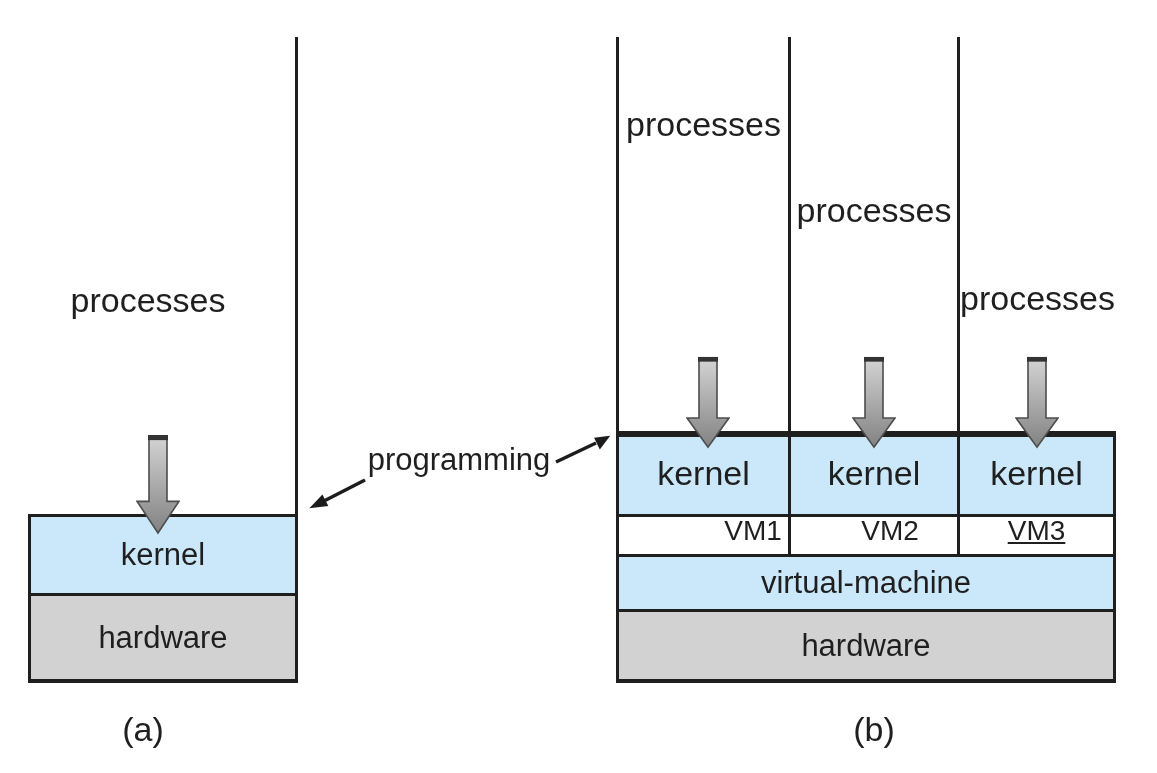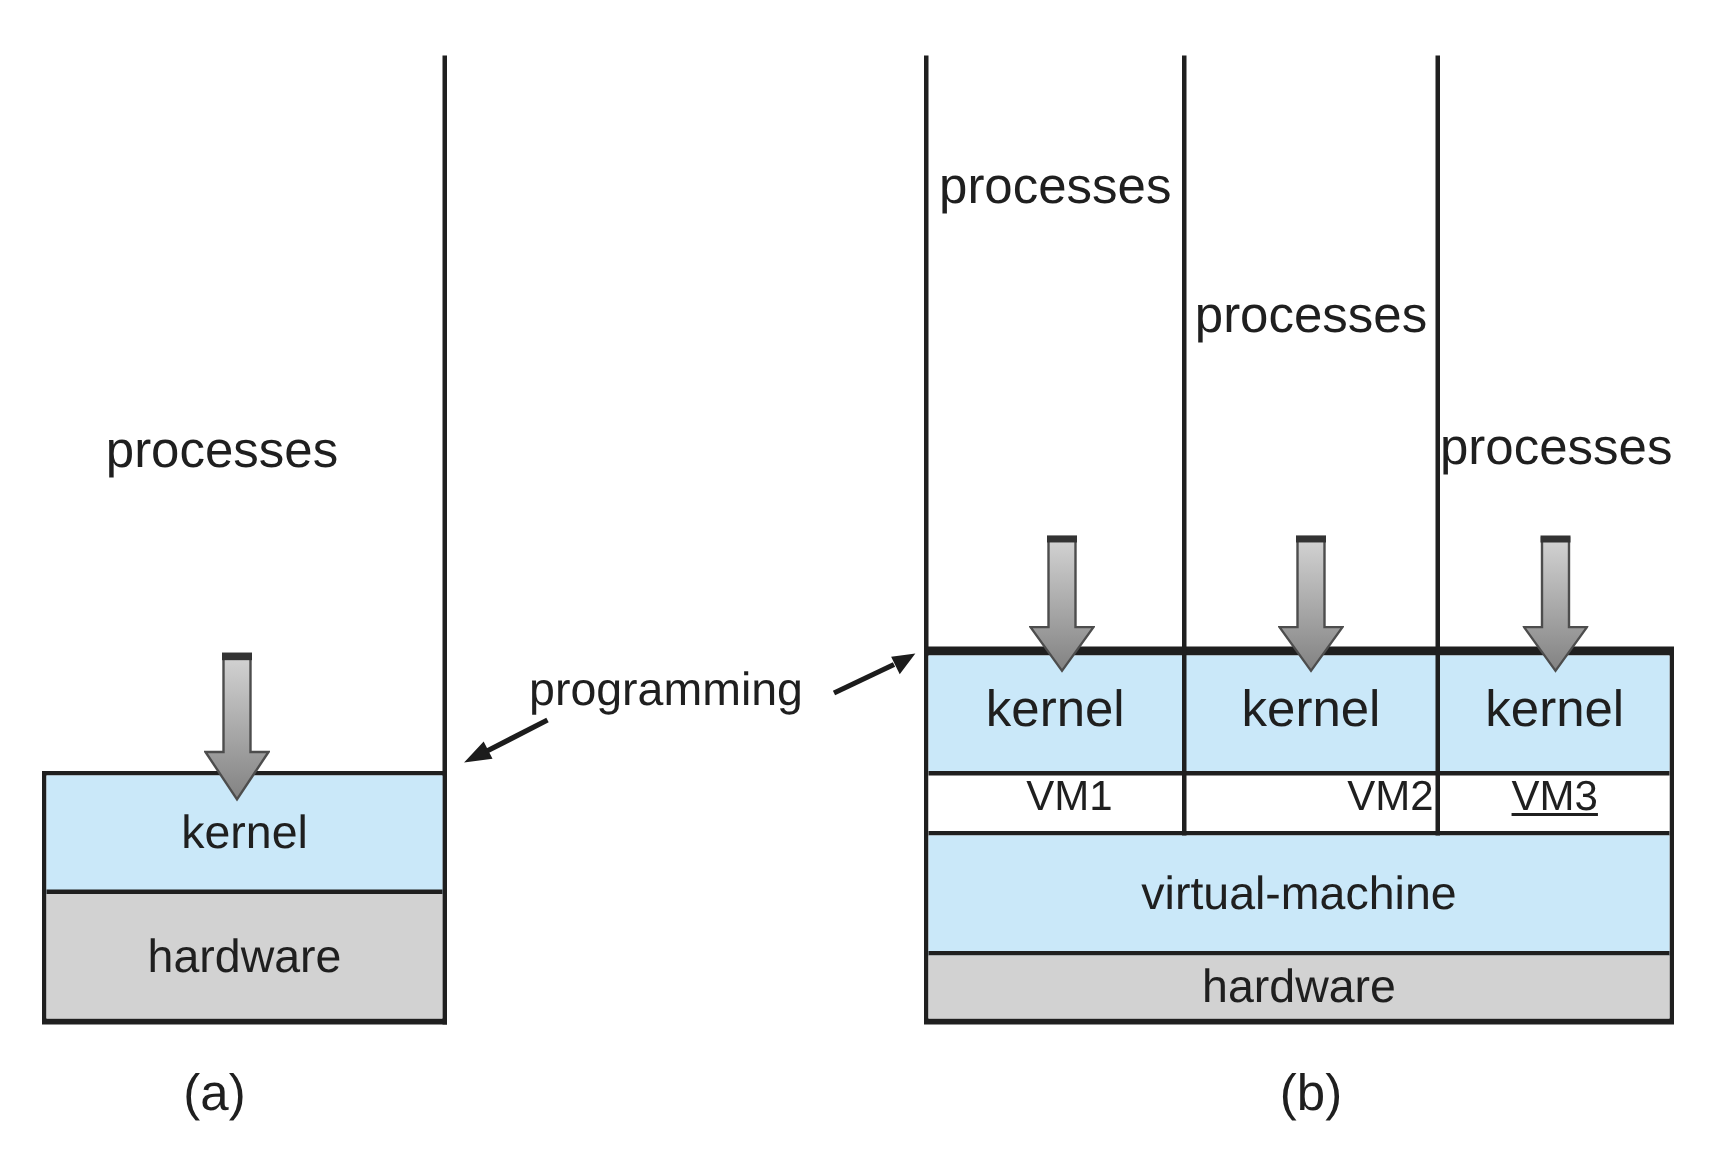--- a/index.html
+++ b/index.html
@@ -23,28 +23,28 @@
   #box-a .hardware-row{flex:1;background:var(--layer-gray,#d2d2d2);}
   
   #box-b{
     left:616px;top:431px;width:500px;height:252px;box-sizing:border-box;
     border:3px solid var(--line,#1f1f1f);border-top-width:6px;border-bottom-width:4px;
     display:flex;flex-direction:column;
   }
   #box-b .b-kernel{height:77px;background:var(--layer-blue,#cae8f9);}
   #box-b .b-vm{height:43px;background:#ffffff;box-sizing:border-box;
     border-top:3px solid var(--line,#1f1f1f);border-bottom:3px solid var(--line,#1f1f1f);}
-  #box-b .b-impl{height:80px;background:var(--layer-blue,#cae8f9);box-sizing:border-box;
+  #box-b .b-impl{height:55px;background:var(--layer-blue,#cae8f9);box-sizing:border-box;
     border-bottom:3px solid var(--line,#1f1f1f);
     display:flex;flex-direction:column;align-items:center;justify-content:center;
     font-size:31px;line-height:34px;text-align:center;}
   #box-b .b-hw{flex:1;background:var(--layer-gray,#d2d2d2);font-size:31px;}
   #box-a .kernel-row,#box-a .hardware-row{font-size:31px;}
   .annot{
-    position:absolute;left:344px;top:441px;width:200px;
+    position:absolute;left:359px;top:441px;width:200px;
     text-align:center;font-size:31px;line-height:38px;white-space:nowrap;
   }
   svg.arrow{position:absolute;display:block;}
   #overlay{position:absolute;left:0;top:0;width:1157px;height:773px;pointer-events:none;}
 </style>
 </head>
 <body>
 
 <div class="vline" style="left:295px;top:37px;height:646px;"></div>
 
@@ -93,22 +93,22 @@
 <div class="vline" style="left:957px;top:37px;height:520px;"></div>
 
 <span class="lbl" style="left:619px;width:169px;top:107px;">processes</span>
 <span class="lbl" style="left:791px;width:166px;top:193px;">processes</span>
 <span class="lbl" style="left:960px;width:153px;top:281px;">processes</span>
 
 <span class="lbl" style="left:619px;width:169px;top:456px;">kernel</span>
 <span class="lbl" style="left:791px;width:166px;top:456px;">kernel</span>
 <span class="lbl" style="left:960px;width:153px;top:456px;">kernel</span>
 
-<span class="lbl small" style="left:619px;width:188px;top:517px;">VM1</span>
-<span class="lbl small" style="left:828px;width:198px;top:517px;">VM2</span>
+<span class="lbl small" style="left:619px;width:188px;top:517px;padding-left:40px;">VM1</span>
+<span class="lbl small" style="left:791px;width:198px;top:517px;">VM2</span>
 <span class="lbl small" style="left:960px;width:153px;top:517px;text-decoration:underline;">VM3</span>
 
 <svg class="arrow" style="left:686px;top:356px;width:44px;height:94px;" viewBox="0 0 44 100" preserveAspectRatio="none">
   <defs>
       <linearGradient id="g-b1" x1="0" y1="0" x2="0" y2="1">
     <stop offset="0" stop-color="#d3d3d3"></stop>
         <stop offset="1" stop-color="#828282"></stop>
       </linearGradient>
     </defs>
   <path d="M13,3 H31 V66 H43 L22,97 L1,66 H13 Z" fill="url(#g-b1)" stroke="#4d4d4d" stroke-width="1.6"></path>

